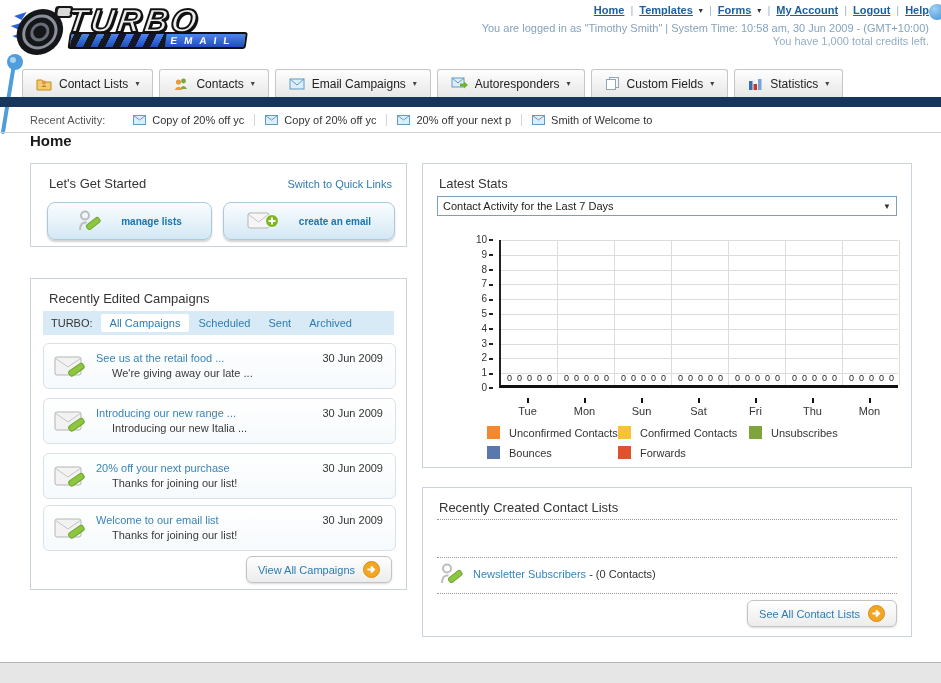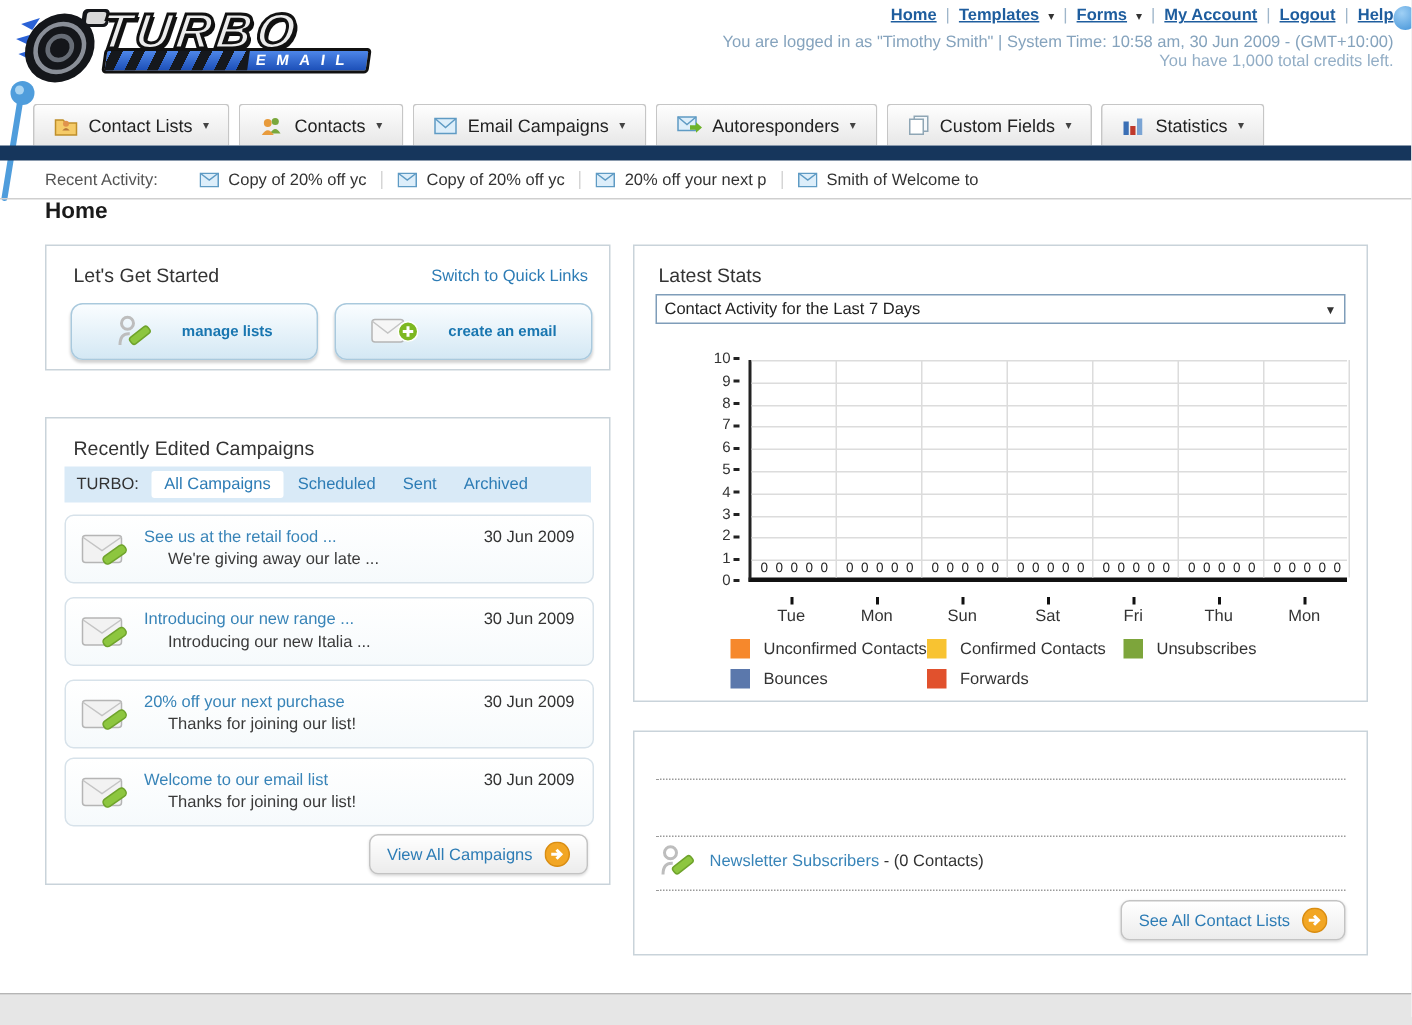--- a/index.html
+++ b/index.html
@@ -428,20 +428,21 @@
         <span>Bounces</span>
       </div>
       <div class="legend-item">
         <span class="legend-swatch" style="background: rgb(225, 81, 45);"></span>
         <span>Forwards</span>
       </div>
     </div>
   </div>
 
   <div class="panel" style="left:422px; top:487px; width:490px; height:150px;">
+    <div class="panel-title" style="left:16px;">Recently Created Contact Lists</div>
     <div class="dotted" style="top:31px;"></div>
 
     <div class="dotted" style="top:69px;"></div>
 
     <div class="cl-item" style="top:74px;">
       <svg width="24" height="24" viewBox="0 0 24 24">
         <circle cx="8" cy="6.5" r="4" fill="none" stroke="#bdbdbd" stroke-width="2"></circle>
         <path d="M3 21 q0 -8 6.5 -7.5" fill="none" stroke="#bdbdbd" stroke-width="2"></path>
         <rect x="9" y="12" width="15" height="5.5" rx="2" fill="#8dc63f" stroke="#6fa32c" transform="rotate(-38 16 15)"></rect>
       </svg>

